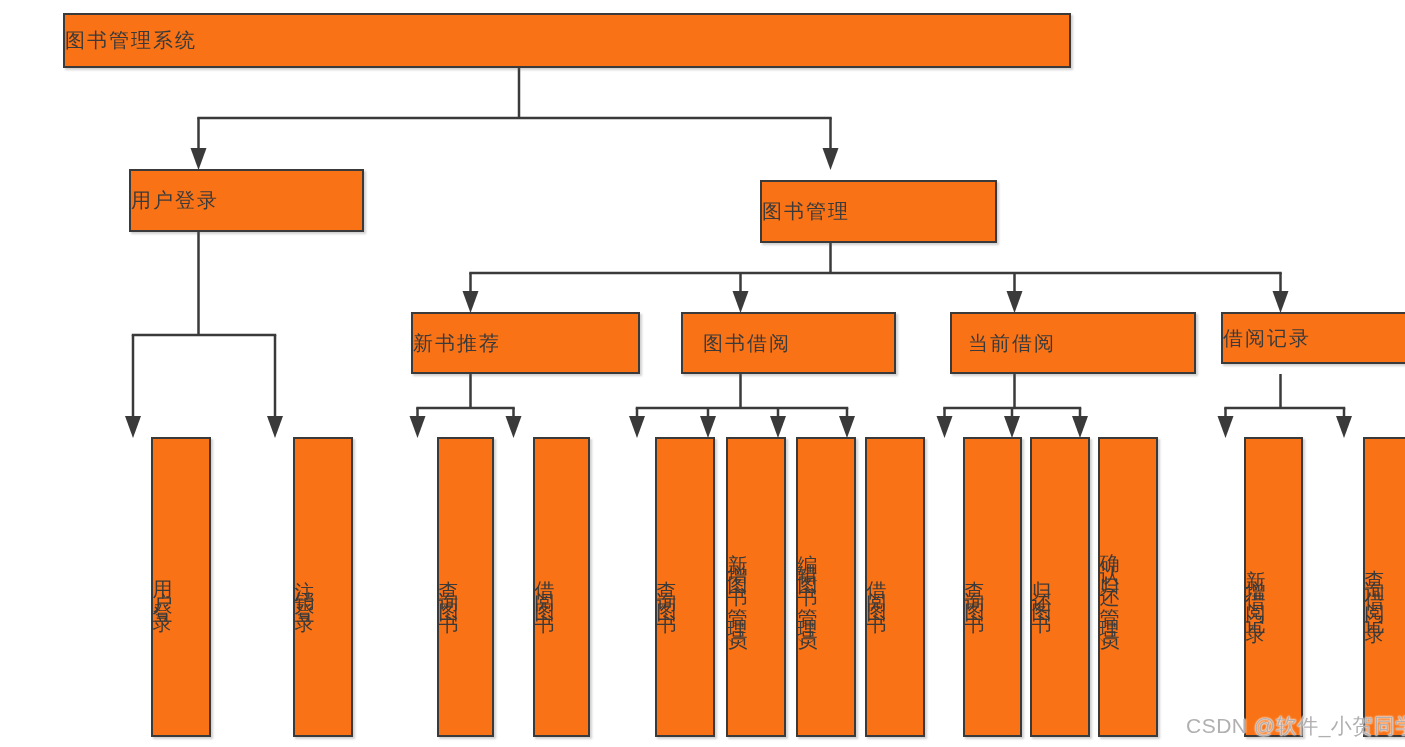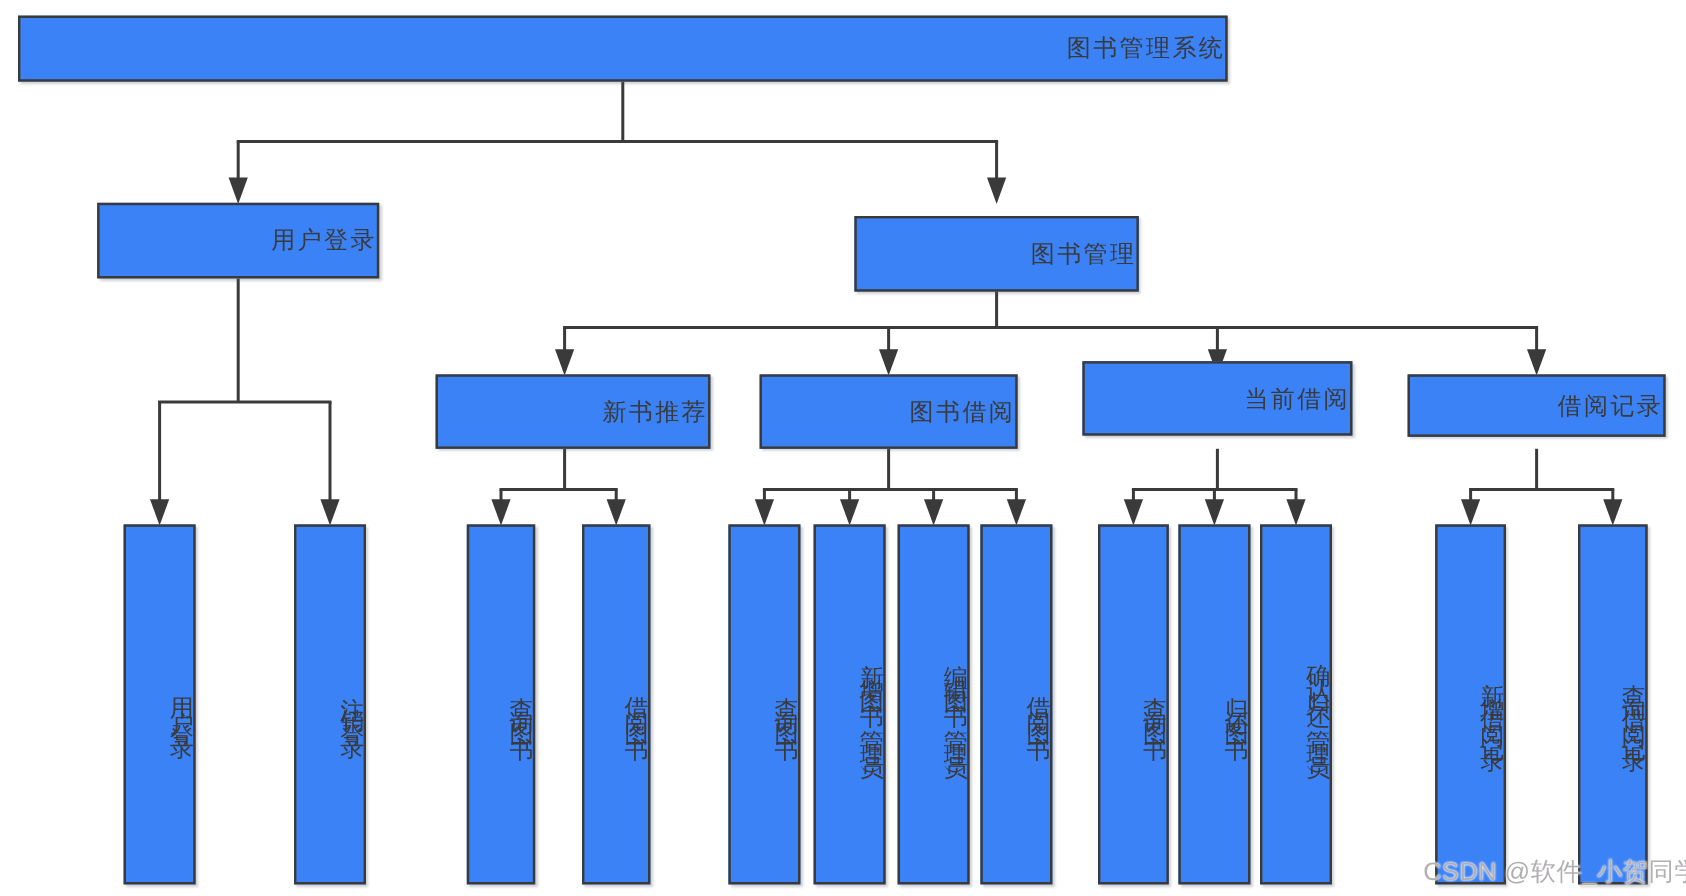--- a/index.html
+++ b/index.html
@@ -13,26 +13,27 @@
   }
   #connectors {
     position: absolute;
     left: 0; top: 0;
     width: 1405px; height: 747px;
     pointer-events: none;
   }
   .node {
     position: absolute;
     box-sizing: border-box;
-    background: #3b82f6;
+    background: #f97316;
     border: 2.5px solid #3a3a3a;
     display: flex;
     align-items: center;
-    justify-content: flex-end;
+    justify-content: flex-start;
     box-shadow: 2px 2px 2px rgba(90,90,90,0.28);
+    margin-left: 48px;
   }
   .node-label {
     color: #3a3a3a;
     font-size: 20px;
     white-space: nowrap;
   }
   .node.horizontal .node-label {
     letter-spacing: 2px;
   }
   .node.vertical .node-label {
@@ -118,24 +119,24 @@
       </div>
       <div class="node horizontal" style="left: 81px; top: 169px; width: 235px; height: 63px;">
         <span class="node-label">用户登录</span>
       </div>
       <div class="node horizontal" style="left: 712px; top: 180px; width: 237px; height: 63px;">
         <span class="node-label">图书管理</span>
       </div>
       <div class="node horizontal" style="left: 363px; top: 312px; width: 229px; height: 62px;">
         <span class="node-label">新书推荐</span>
       </div>
-      <div class="node horizontal" style="left: 633px; top: 312px; width: 215px; height: 62px;">
+      <div class="node horizontal" style="left: 633px; top: 312px; width: 215px; height: 62px; padding-left: 20px;">
         <span class="node-label">图书借阅</span>
       </div>
-      <div class="node horizontal" style="left: 902px; top: 301px; width: 225px; height: 62px;">
+      <div class="node horizontal" style="left: 902px; top: 312px; width: 246px; height: 62px; padding-left: 16px;">
         <span class="node-label">当前借阅</span>
       </div>
       <div class="node horizontal" style="left: 1173px; top: 312px; width: 215px; height: 52px;">
         <span class="node-label">借阅记录</span>
       </div>
       <div class="node vertical" style="left: 103px; top: 437px; width: 60px; height: 300px;">
         <span class="node-label">用户登录</span>
       </div>
       <div class="node vertical" style="left: 245px; top: 437px; width: 60px; height: 300px;">
         <span class="node-label">注销登录</span>

